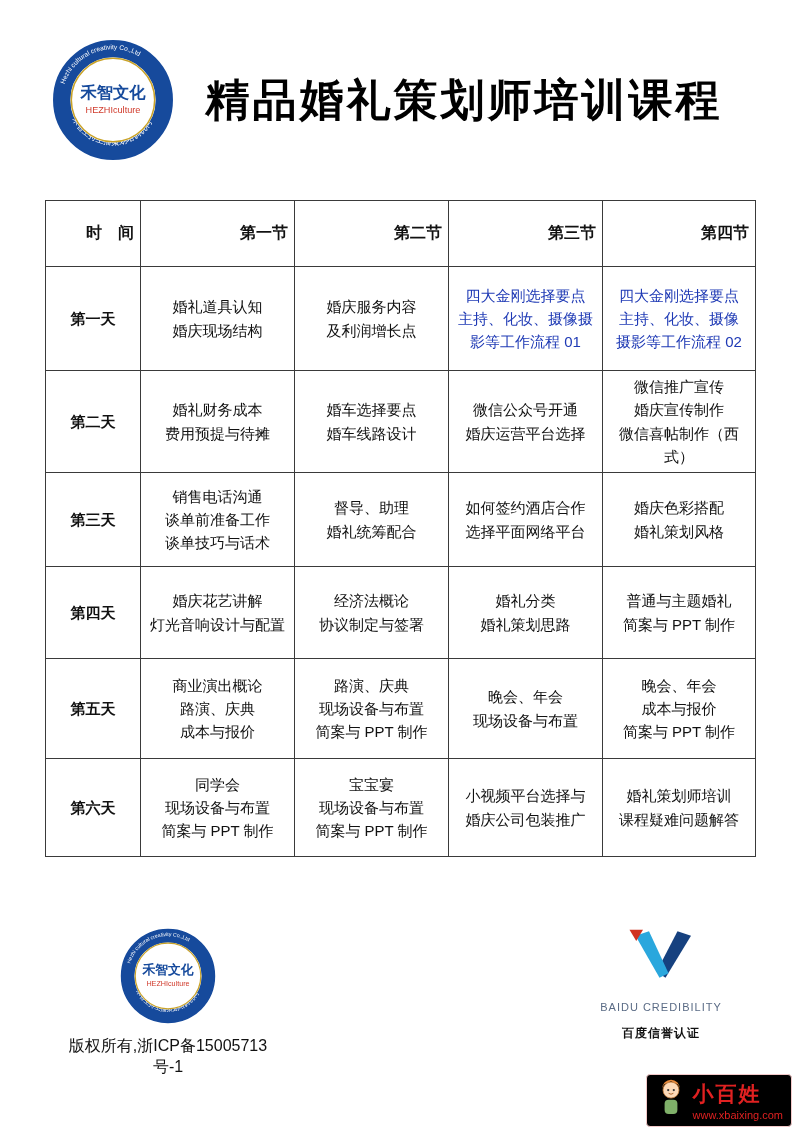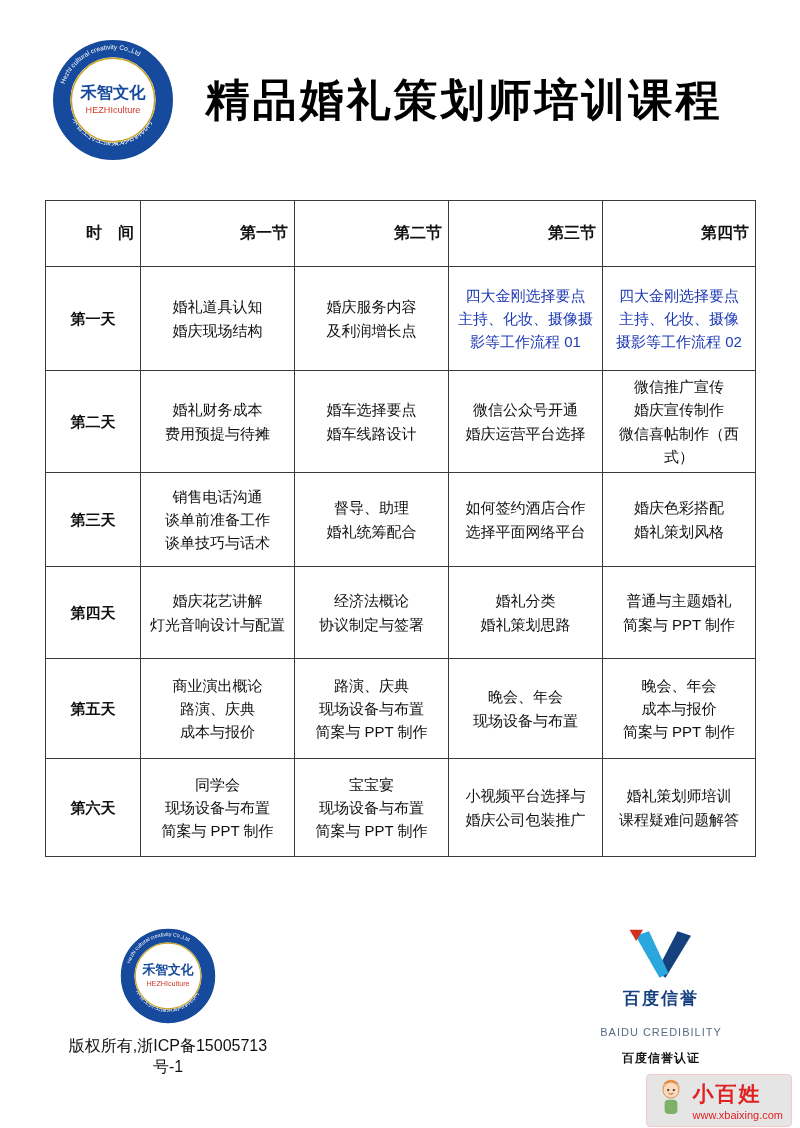--- a/index.html
+++ b/index.html
@@ -73,21 +73,21 @@
   .baidu-sub { font-size: 11px; color: #5a6b85; letter-spacing: 1px; margin-top: 16px; }
   .baidu-caption { font-size: 12px; font-weight: bold; color: #111; margin-top: 12px; letter-spacing: 1px; }
 
   
   .watermark {
     position: absolute;
     right: 8px; top: 1074px;
     display: flex;
     align-items: center;
     gap: 6px;
-    background: #e5e5e5;
+    background: #000000;
     border: 1px solid #f3c9c9;
     border-radius: 4px;
     padding: 3px 8px;
   }
   .wm-name { font-size: 21px; font-weight: bold; color: #e02121; letter-spacing: 2px; }
   .wm-url  { font-size: 11px; color: #e02121; margin-top: 1px; }
 </style>
 </head>
 <body>
 
@@ -235,21 +235,20 @@
       <div class="f-caption">版权所有,浙ICP备15005713号-1</div>
     </div>
 
 
     <div class="f-block f-right">
       <svg viewBox="0 0 96 70" width="72" height="53">
         <polygon points="70,4 88,10 54,66 42,58" fill="#16417f"></polygon>
         <polygon points="14,10 32,4 58,60 46,66" fill="#2aa7dd"></polygon>
         <polygon points="6,2 24,2 15,17" fill="#d0311f"></polygon>
       </svg>
-      <div class="baidu-title">百度信誉</div>
       <div class="baidu-sub">BAIDU CREDIBILITY</div>
       <div class="baidu-caption">百度信誉认证</div>
     </div>
 
   </div>
 
   <div class="watermark">
     <svg viewBox="0 0 40 56" width="32" height="45">
       <path d="M9,13 a11,11 0 0,1 22,0 l-2,-5 -9,-4 -9,4 z" fill="#e8893a"></path>
       <circle cx="20" cy="15" r="10" fill="#fcd9b8" stroke="#c9803e" stroke-width="1"></circle>

